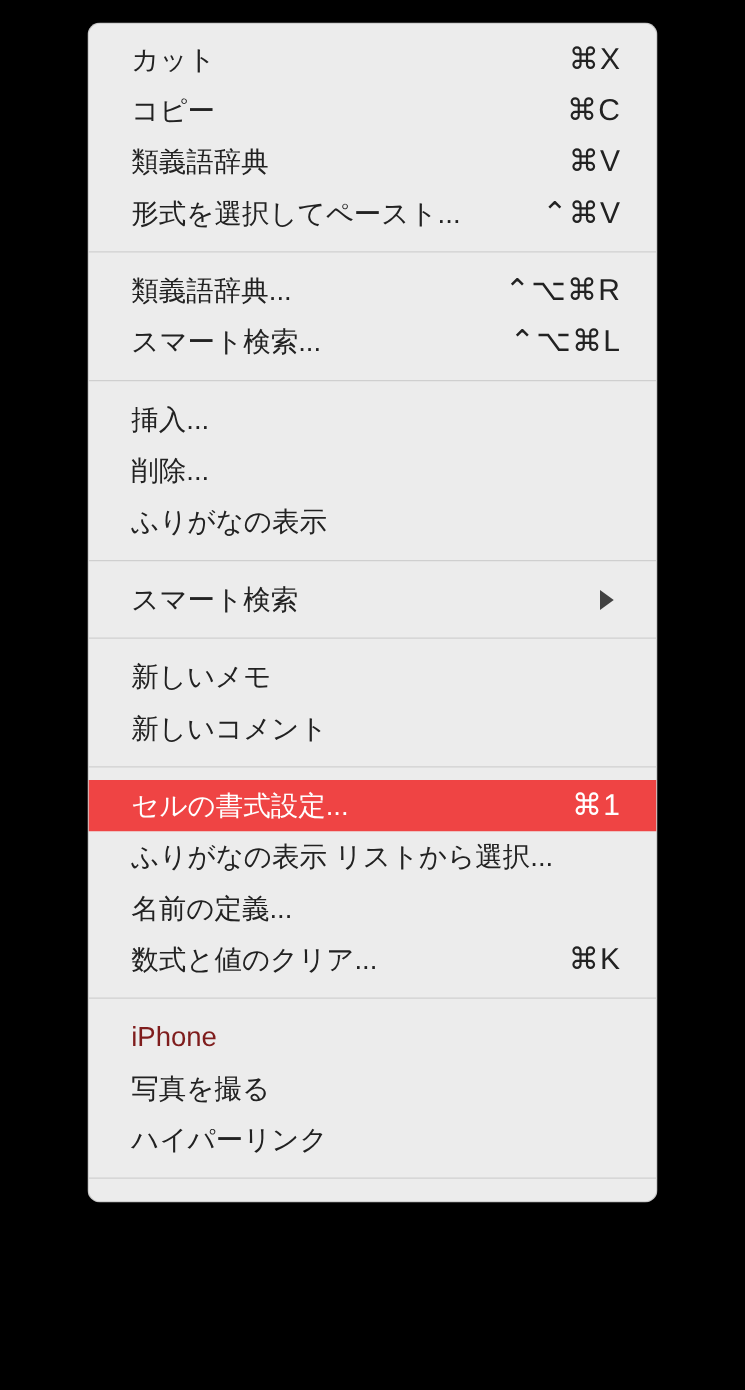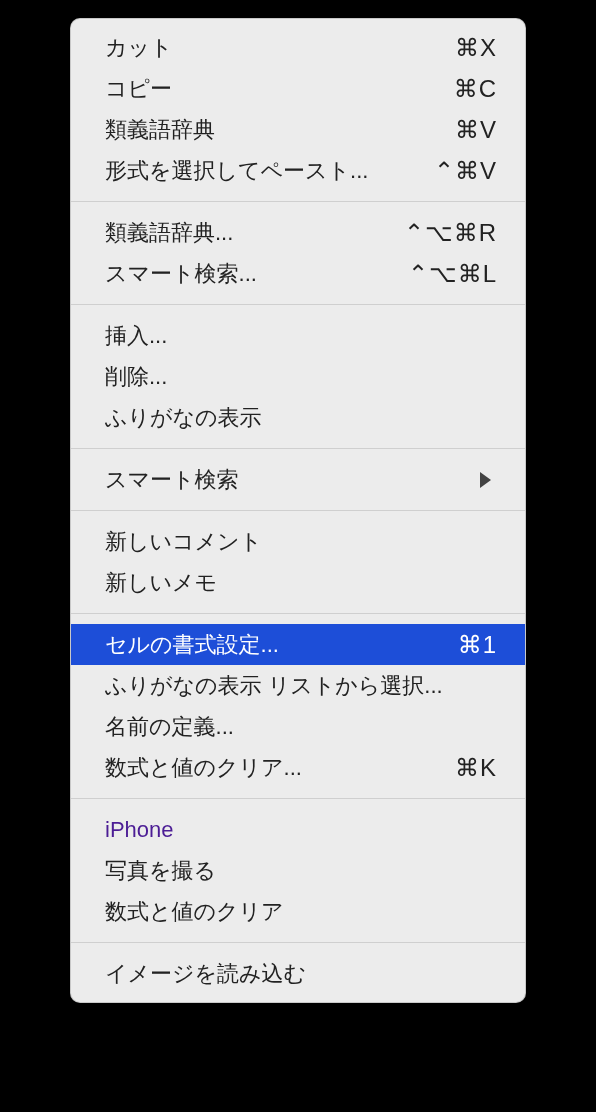--- a/index.html
+++ b/index.html
@@ -26,25 +26,25 @@
       align-items: center;
       justify-content: space-between;
       height: 41px;
       padding: 0 28px 0 34px;
       font-size: 22px;
       color: #222;
       cursor: default;
       white-space: nowrap;
     }
     .menu-item.highlighted {
-      background: #1d4ed8;
+      background: #ef4444;
       color: #fff;
     }
     .menu-item.disabled {
-      color: #4c1d95;
+      color: #7f1d1d;
     }
     .shortcut {
       font-size: 24px;
       letter-spacing: 1px;
       font-family: -apple-system, "SF Pro Text", sans-serif;
       display: flex;
       align-items: center;
       gap: 0px;
     }
     .separator {
@@ -100,24 +100,24 @@
     <div class="menu-item">
       <span>ふりがなの表示</span>
     </div>
     <div class="separator"></div>
     <div class="menu-item">
       <span>スマート検索</span>
       <span class="submenu-arrow"></span>
     </div>
     <div class="separator"></div>
     <div class="menu-item">
-      <span>新しいコメント</span>
+      <span>新しいメモ</span>
     </div>
     <div class="menu-item">
-      <span>新しいメモ</span>
+      <span>新しいコメント</span>
     </div>
     <div class="separator"></div>
     <div class="menu-item highlighted">
       <span>セルの書式設定...</span>
       <span class="shortcut">⌘1</span>
     </div>
     <div class="menu-item">
       <span>ふりがなの表示 リストから選択...</span>
     </div>
     <div class="menu-item">
@@ -128,19 +128,16 @@
       <span class="shortcut">⌘K</span>
     </div>
     <div class="separator"></div>
     <div class="menu-item disabled">
       <span>iPhone</span>
     </div>
     <div class="menu-item">
       <span>写真を撮る</span>
     </div>
     <div class="menu-item">
-      <span>数式と値のクリア</span>
+      <span>ハイパーリンク</span>
     </div>
     <div class="separator"></div>
-    <div class="menu-item">
-      <span>イメージを読み込む</span>
-    </div>
   </div>
 
 </body></html>

